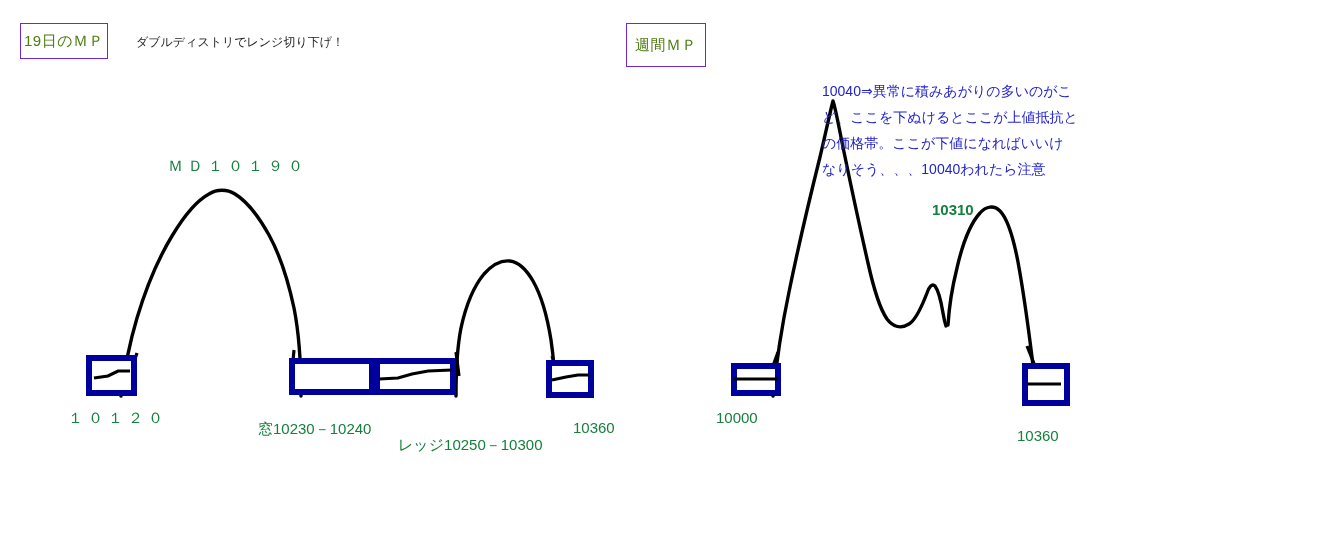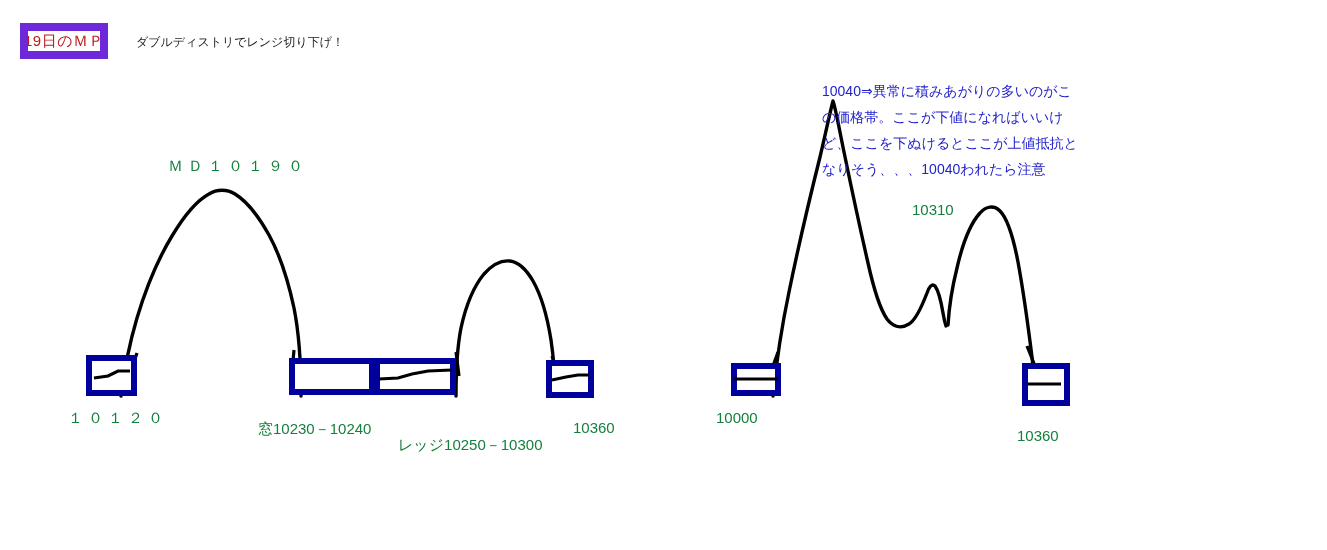--- a/index.html
+++ b/index.html
@@ -20,27 +20,27 @@
     position: absolute;
     left: 0;
     top: 0;
     width: 1327px;
     height: 550px;
   }
 
   
   .title-box {
     position: absolute;
-    border: 8px solid #6d28d9;
+    border: 1px solid #6d28d9;
     background: #ffffff;
     box-sizing: border-box;
     display: flex;
     align-items: center;
     justify-content: center;
-    color: #b91c1c;
+    color: #4d7c0f;
     font-size: 15px;
     letter-spacing: 0.5px;
     white-space: nowrap;
   }
   #title-box-left {
     left: 20px;
     top: 23px;
     width: 88px;
     height: 36px;
   }
@@ -89,21 +89,21 @@
   .value-label.wide {
     letter-spacing: 5px;
   }
 
   #label-md10190   { left: 168px; top: 157px; }
   #label-10120     { left: 68px;  top: 409px; }
   #label-mado      { left: 258px; top: 420px; }
   #label-ledge     { left: 398px; top: 418px; margin-top: 18px; }
   #label-10360-l   { left: 573px; top: 419px; }
   #label-10000     { left: 716px; top: 409px; }
-  #label-10310     { left: 912px; top: 201px; }
+  #label-10310     { left: 932px; top: 201px; font-weight: bold; }
   #label-10360-r   { left: 1017px; top: 427px; }
 
   
   svg.drawing {
     position: absolute;
     left: 0;
     top: 0;
     width: 1327px;
     height: 550px;
     overflow: visible;
@@ -195,27 +195,30 @@
     <path class="tick-line" d="M 734,379 L 778,379"></path>
 
     <rect class="vbox" x="1025" y="366" width="42" height="37"></rect>
     <path class="tick-line" d="M 1028,384 L 1061,384"></path>
   </svg>
 
   <div class="title-box" id="title-box-left">
     <span>19日のＭＰ</span>
   </div>
 
+  <div class="title-box" id="title-box-right">
+    <span>週間ＭＰ</span>
+  </div>
 
   <div class="headline" id="headline-left">ダブルディストリでレンジ切り下げ！</div>
 
   <div id="annotation-block">
     <div>10040⇒異常に積みあがりの多いのがこ</div>
+    <div>ど、ここを下ぬけるとここが上値抵抗と</div>
     <div>の価格帯。ここが下値になればいいけ</div>
-    <div>ど、ここを下ぬけるとここが上値抵抗と</div>
     <div>なりそう、、、10040われたら注意</div>
   </div>
 
   <div class="value-label wide" id="label-md10190">ＭＤ１０１９０</div>
 
   <div class="value-label wide" id="label-10120">１０１２０</div>
 
   <div class="value-label" id="label-mado">窓10230－10240</div>
 
   <div class="value-label" id="label-ledge">レッジ10250－10300</div>

